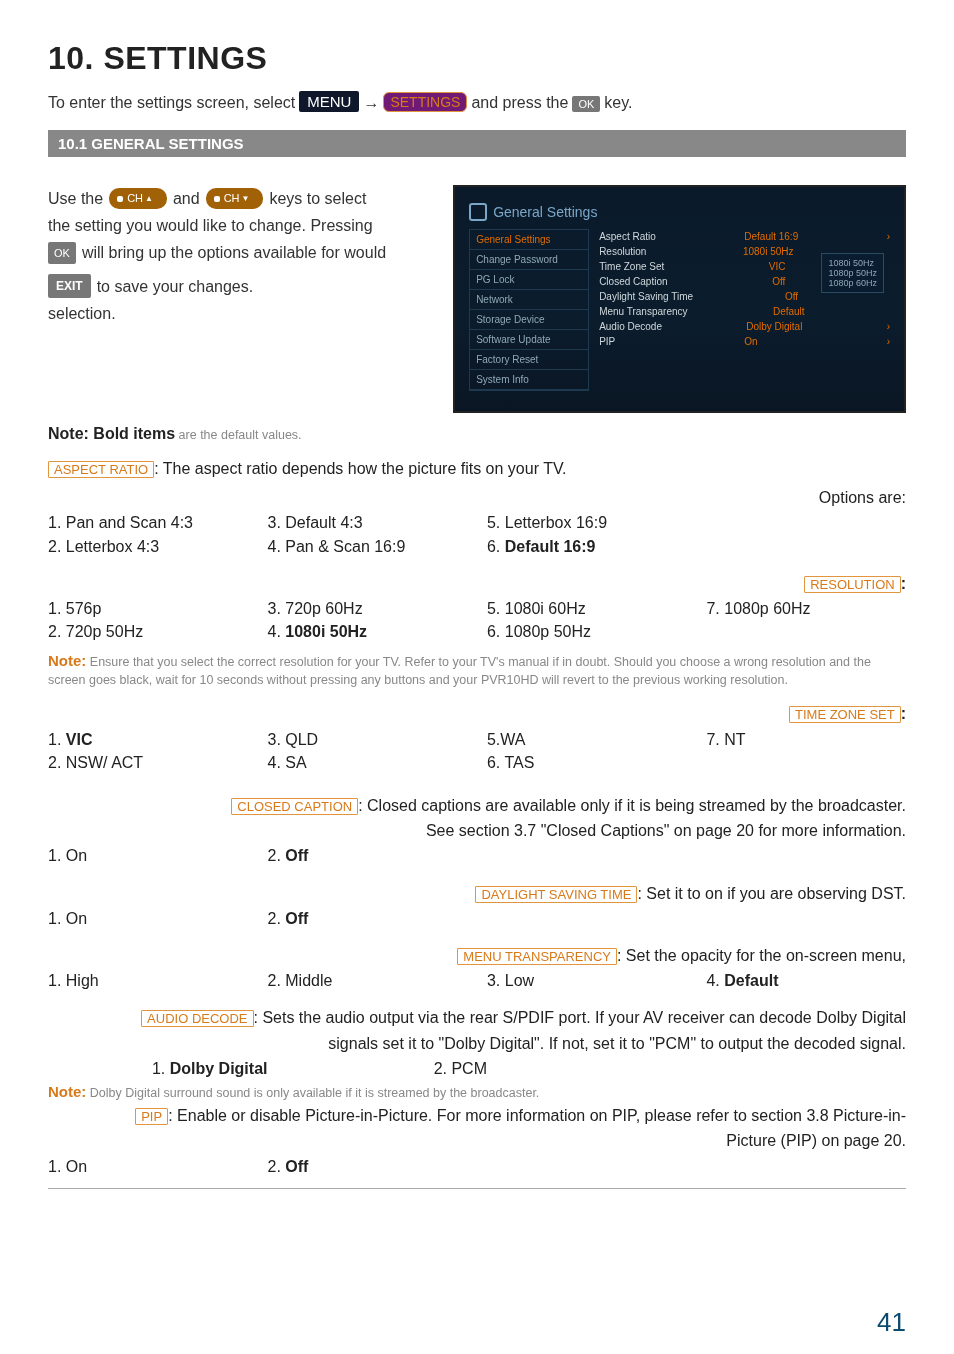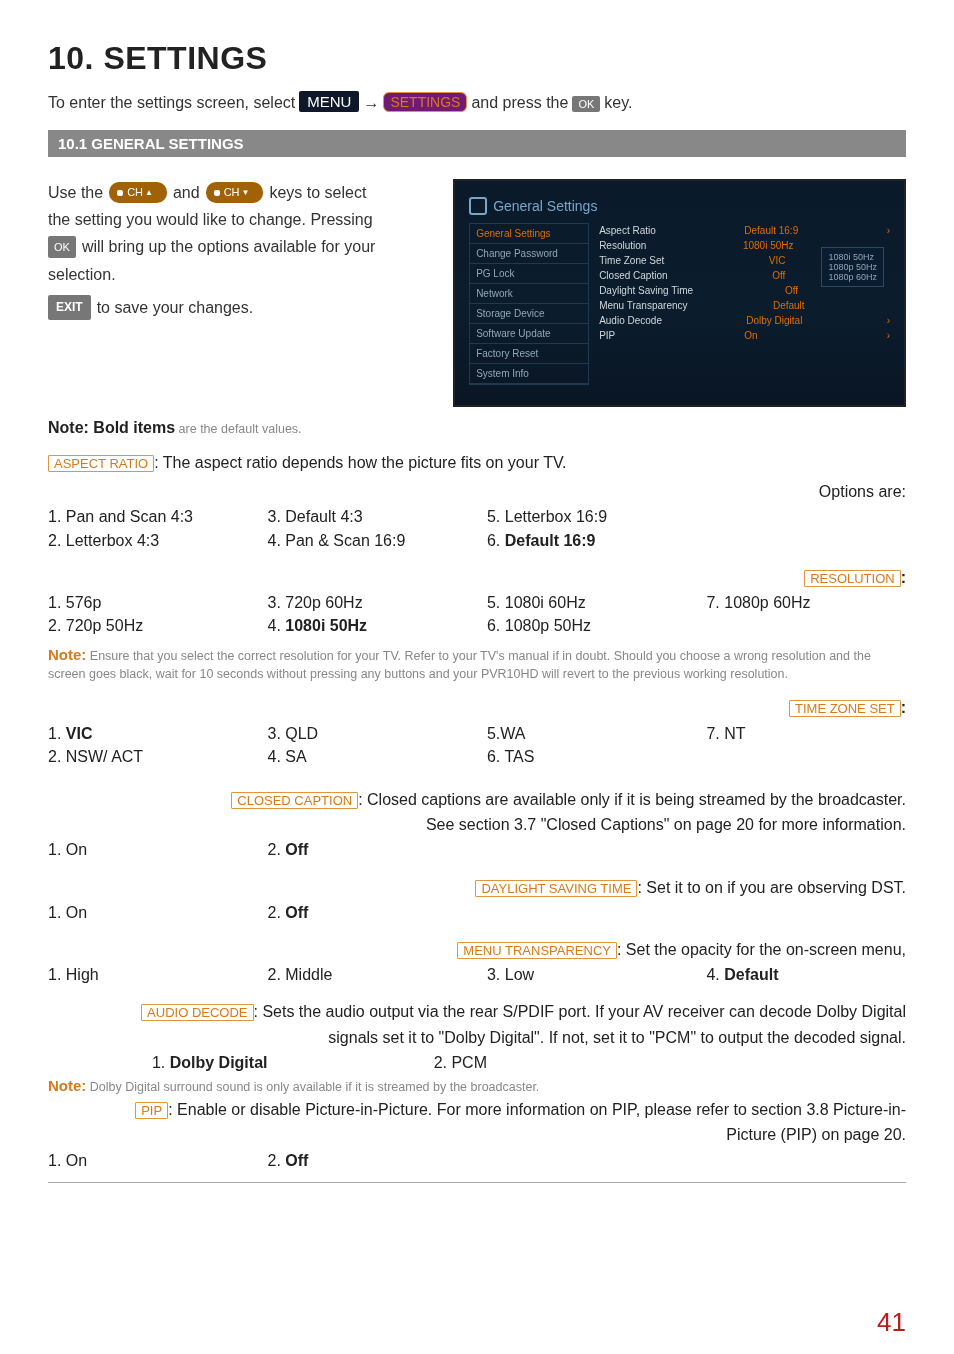--- a/index.html
+++ b/index.html
@@ -10,21 +10,21 @@
     font-family: Arial, Helvetica, sans-serif;
     padding: 40px 48px 20px 48px;
     color: #222;
     position: relative;
   }
   h1 { font-size: 32px; font-weight: 800; letter-spacing: 0.5px; font-stretch: condensed; margin-bottom: 14px; }
   .intro { font-size: 16px; color: #333; margin-bottom: 18px; display: flex; align-items: flex-end; flex-wrap: wrap; gap: 4px; }
   .badge-dark { background: #0f172a; color: #fff; padding: 2px 8px; font-size: 15px; border-radius: 2px; display: inline-flex; align-items: center; }
   .badge-orange { background: #701a75; color: #d87a1a; border: 1px solid #e2953f; padding: 1px 6px; font-size: 14px; border-radius: 6px; }
   .badge-ok { background: #777; color: #fff; padding: 2px 6px; font-size: 11px; border-radius: 2px; }
-  .section-bar { background: #888; color: #fff; font-weight: 700; font-size: 15px; padding: 5px 10px; margin-bottom: 22px; }
+  .section-bar { background: #888; color: #fff; font-weight: 700; font-size: 15px; padding: 5px 10px; margin-bottom: 28px; }
   .two-col { display: flex; gap: 20px; margin-bottom: 12px; }
   .left-text { width: 46%; font-size: 16px; line-height: 1.7; color: #333; }
   .ch-btn { background: #a16207; color: #fff; border-radius: 10px; padding: 1px 14px 1px 8px; font-size: 11px; display: inline-flex; align-items: center; gap: 2px; }
   .ch-btn::before { content: ""; display: inline-block; width: 6px; height: 6px; background: #fff; border-radius: 2px; margin-right: 2px; }
   .exit-btn { background: #777; color: #fff; padding: 2px 8px; font-size: 12px; border-radius: 2px; font-weight: 600; }
   .tv-shot {
     width: 54%;
     background: linear-gradient(180deg, #0a1a2a 0%, #0b1c2c 60%, #0a1624 100%);
     border: 2px solid #222;
     padding: 16px 14px 20px 14px;
@@ -45,21 +45,21 @@
   .gs-right-box { position: absolute; right: 20px; top: 66px; border: 1px solid #2a4a60; padding: 4px 6px; font-size: 9px; color: #8fa8b7; background: rgba(10,30,50,0.6); }
   .note { font-size: 16px; margin: 6px 0 14px 0; }
   .note .b { font-weight: 800; }
   .note .g { color: #888; font-size: 12.5px; }
   .block { font-size: 16px; line-height: 1.45; margin-bottom: 6px; }
   .label-orange { background: #fff; color: #d87a1a; border: 1px solid #e2953f; padding: 0 5px; font-size: 13px; border-radius: 1px; }
   .grid4 { display: grid; grid-template-columns: 1.1fr 1.1fr 1.1fr 1fr; font-size: 16px; line-height: 1.45; margin-bottom: 8px; }
   .tight { margin-bottom: 2px; text-align: right; }
   .small-note { font-size: 12.5px; color: #888; line-height: 1.35; margin: 6px 0 14px 0; }
   .small-note .nb { color: #d87a1a; font-weight: 800; font-size: 15px; }
-  .pagenum { position: absolute; right: 48px; bottom: 16px; font-size: 26px; color: #b91c1c; margin-left: 24px; }
+  .pagenum { position: absolute; right: 48px; bottom: 16px; font-size: 26px; color: #0c4a6e; margin-left: 24px; }
   .hr { border-top: 1px solid #aaa; margin: 10px 0 4px 0; }
   .spacer { height: 6px; }
 </style>
 </head>
 <body>
 
 <h1>10. SETTINGS</h1>
 
 <div class="intro">
   <span>To enter the settings screen, select</span>
@@ -84,27 +84,27 @@
       <span>and</span>
       <span class="ch-btn">
           <span>CH</span>
           <span style="font-size:8px;">▼</span>
         </span>
       <span>keys to select</span>
     </div>
     <div>the setting you would like to change. Pressing</div>
     <div style="display:flex;align-items:center;gap:6px;">
       <span class="badge-ok">OK</span>
-      <span>will bring up the options available for your</span>
-    </div>
-    <div>selection.</div>
+      <span>will bring up the options available for would</span>
+    </div>
     <div style="display:flex;align-items:center;gap:6px;margin-top:6px;">
       <span class="exit-btn">EXIT</span>
       <span>to save your changes.</span>
     </div>
+    <div>selection.</div>
   </div>
 
   <div class="tv-shot">
     <div class="gs-head">General Settings</div>
     <div class="gs-row">
       <div class="gs-sidebar">
         <div class="active">General Settings</div>
         <div>Change Password</div>
         <div>PG Lock</div>
         <div>Network</div>

